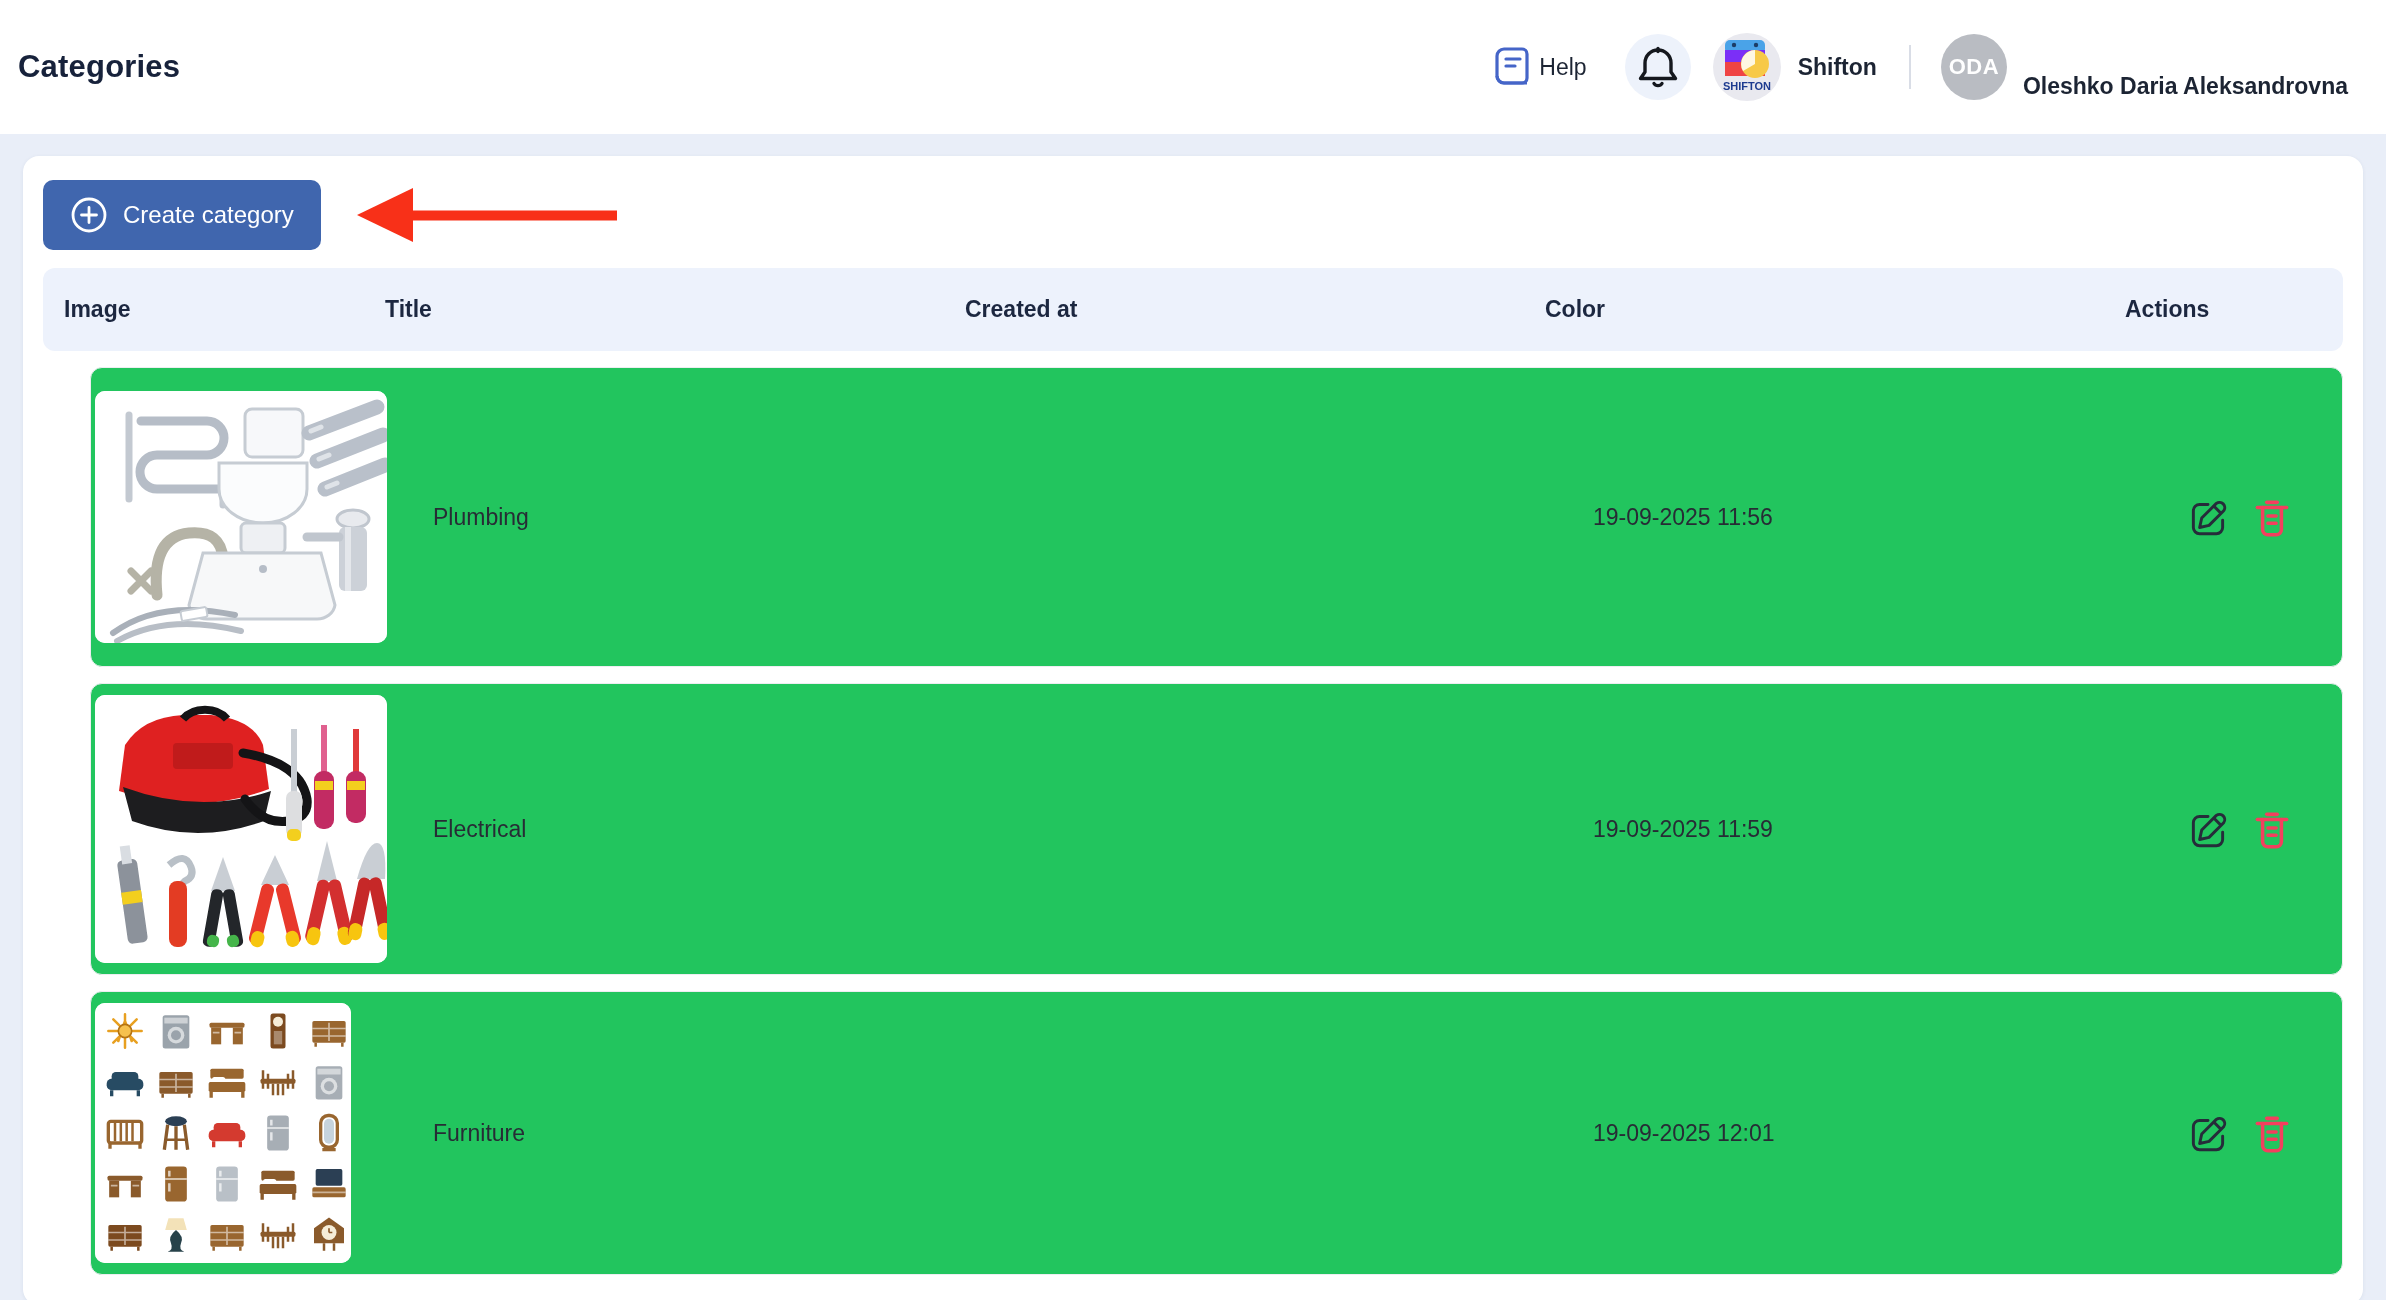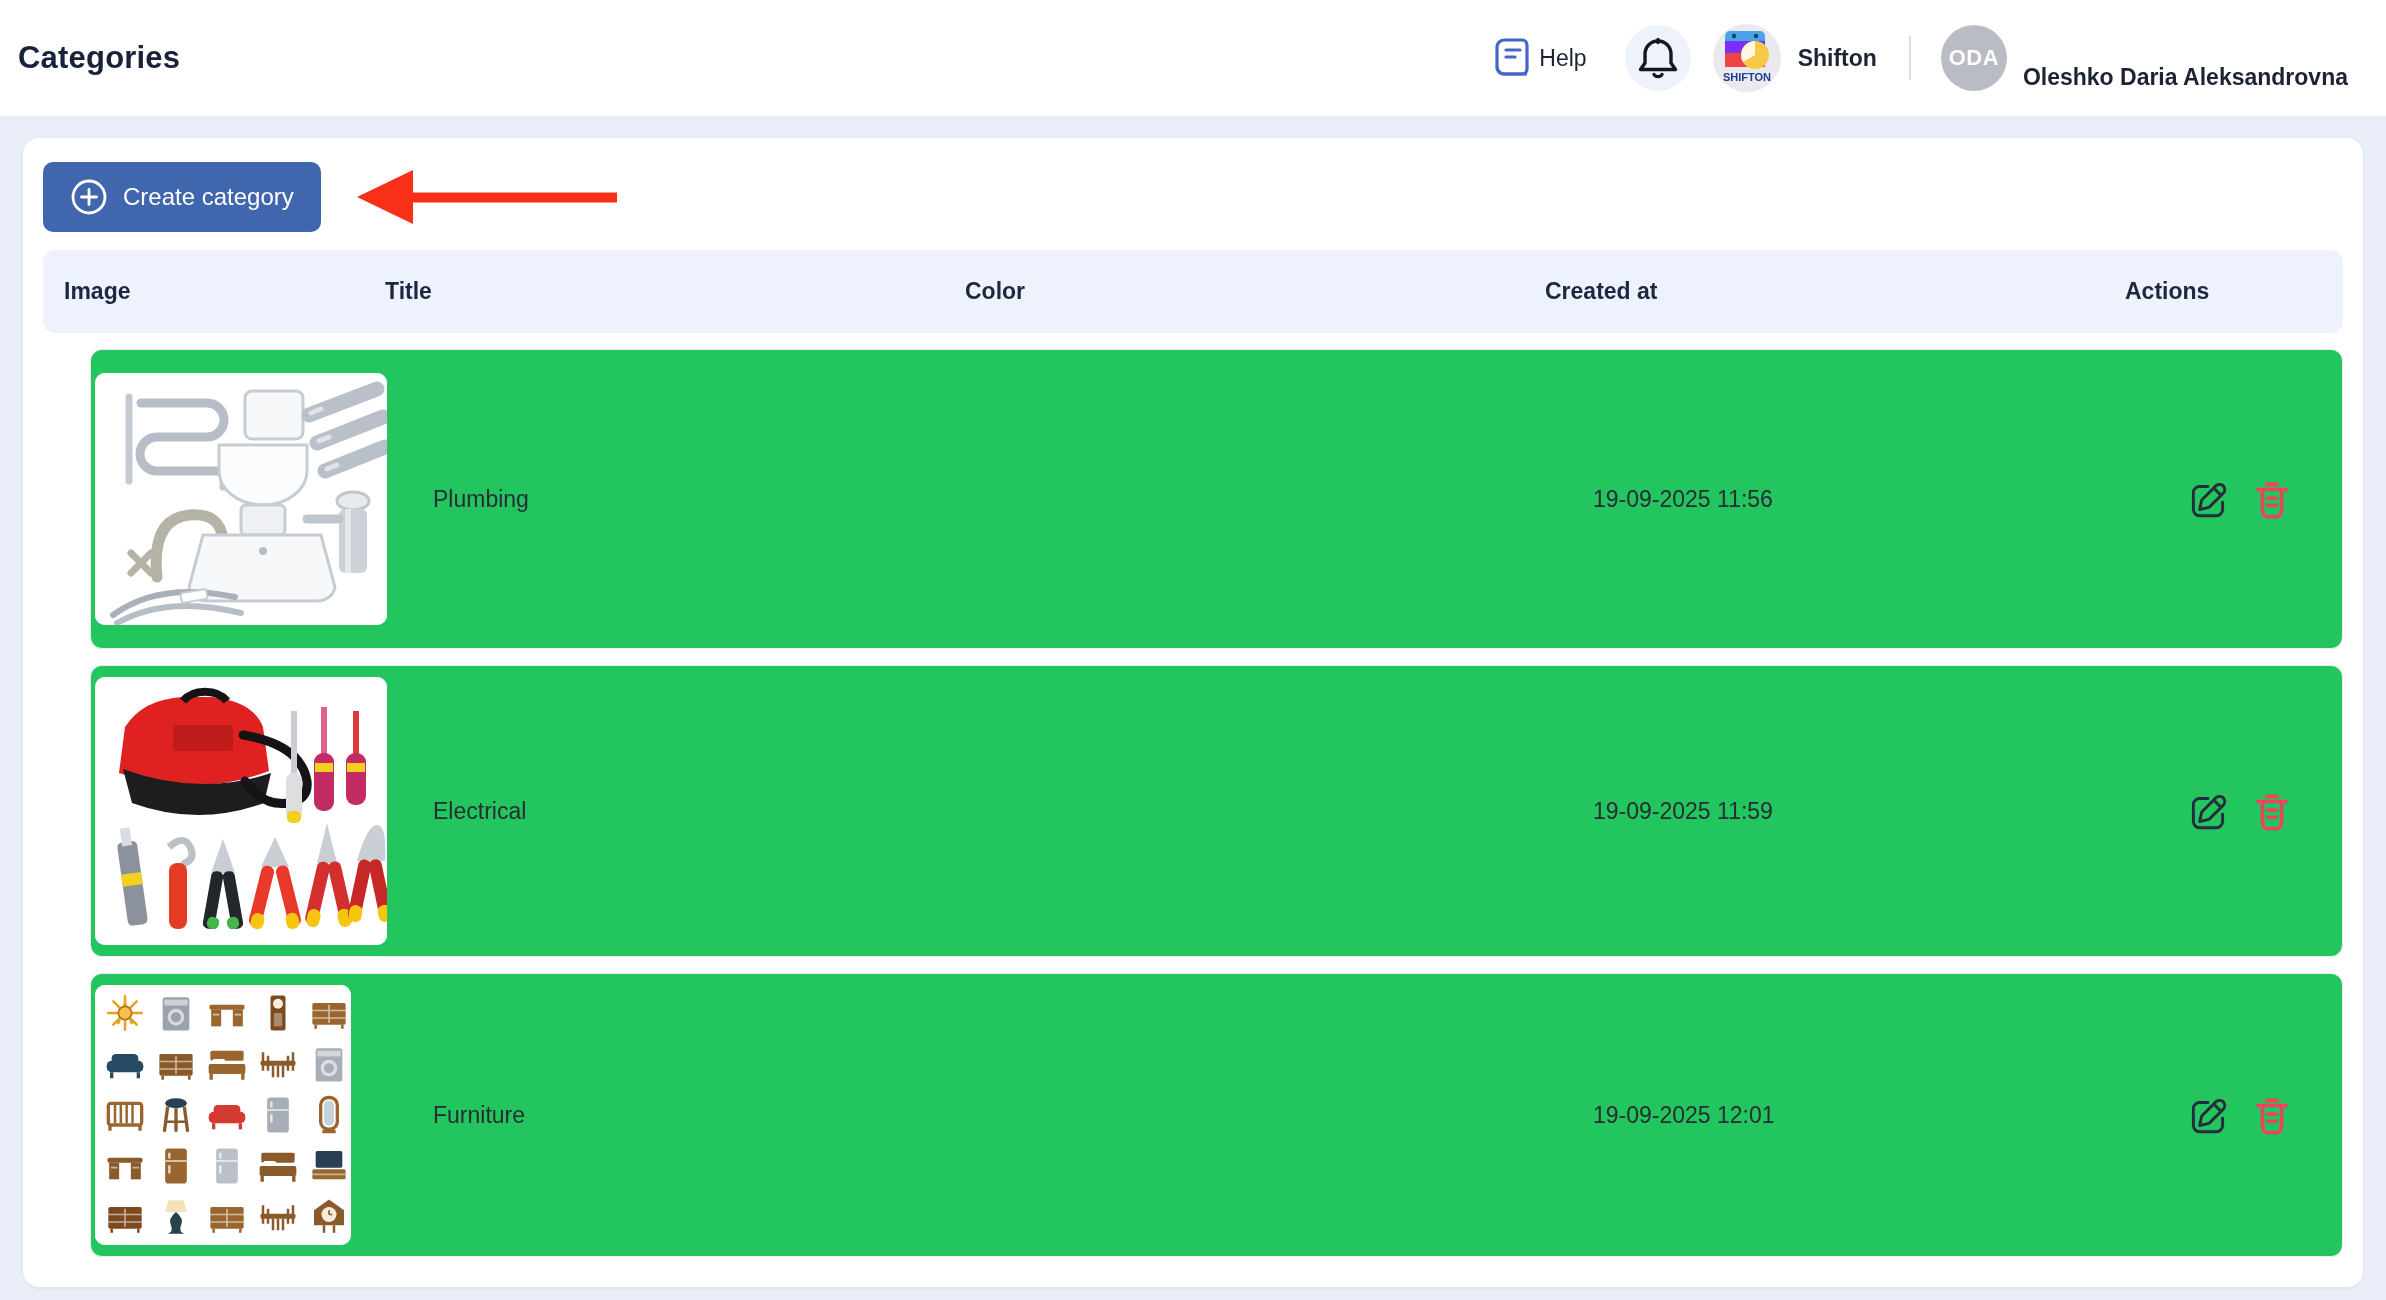--- a/index.html
+++ b/index.html
@@ -1,21 +1,21 @@
 <!DOCTYPE html>
 <html><head>
 <meta charset="utf-8">
 <style>
   * { margin:0; padding:0; box-sizing:border-box; }
   html,body { width:2386px; height:1300px; overflow:hidden; }
   body { font-family:"Liberation Sans", sans-serif; background:#e9eef8; }
 
   
   .topbar {
-    height:116px; background:#ffffff;
+    height:134px; background:#ffffff;
     display:flex; align-items:center; justify-content:space-between;
     padding:0 38px 0 18px;
   }
   .page-title { font-size:31px; font-weight:800; color:#17223b; letter-spacing:.2px; }
   .top-right { display:flex; align-items:center; }
   .help-block { display:flex; align-items:center; gap:7px; cursor:pointer; }
   .help-label { font-size:23px; color:#1c2433; font-weight:500; }
   .bell-btn {
     width:66px; height:66px; border-radius:50%; background:#edf2fb; border:none;
     display:flex; align-items:center; justify-content:center; margin-left:38px; cursor:pointer;
@@ -143,22 +143,22 @@
 
     <svg class="annotation-arrow" width="270" height="64" viewBox="0 0 270 64">
       <rect x="52" y="27.5" width="212" height="10" fill="#f83018"></rect>
       <polygon points="60,5 60,59 4,32" fill="#f83018"></polygon>
     </svg>
   </div>
 
   <div class="grid thead">
     <div class="c-image">Image</div>
     <div>Title</div>
+    <div>Created at</div>
     <div>Color</div>
-    <div>Created at</div>
     <div>Actions</div>
   </div>
 
   <div class="grid trow">
     <div class="cell cell-image">
       <svg class="thumb" width="292" height="252" viewBox="0 0 292 252">
         <rect width="292" height="252" fill="#ffffff"></rect>
 
         <path d="M46 30 h66 a17 17 0 0 1 0 34 h-50 a17 17 0 0 0 0 34 h66" fill="none" stroke="#b6bdc7" stroke-width="9" stroke-linecap="round"></path>
         <path d="M34 24 v84" stroke="#c3c9d1" stroke-width="7" stroke-linecap="round"></path>

